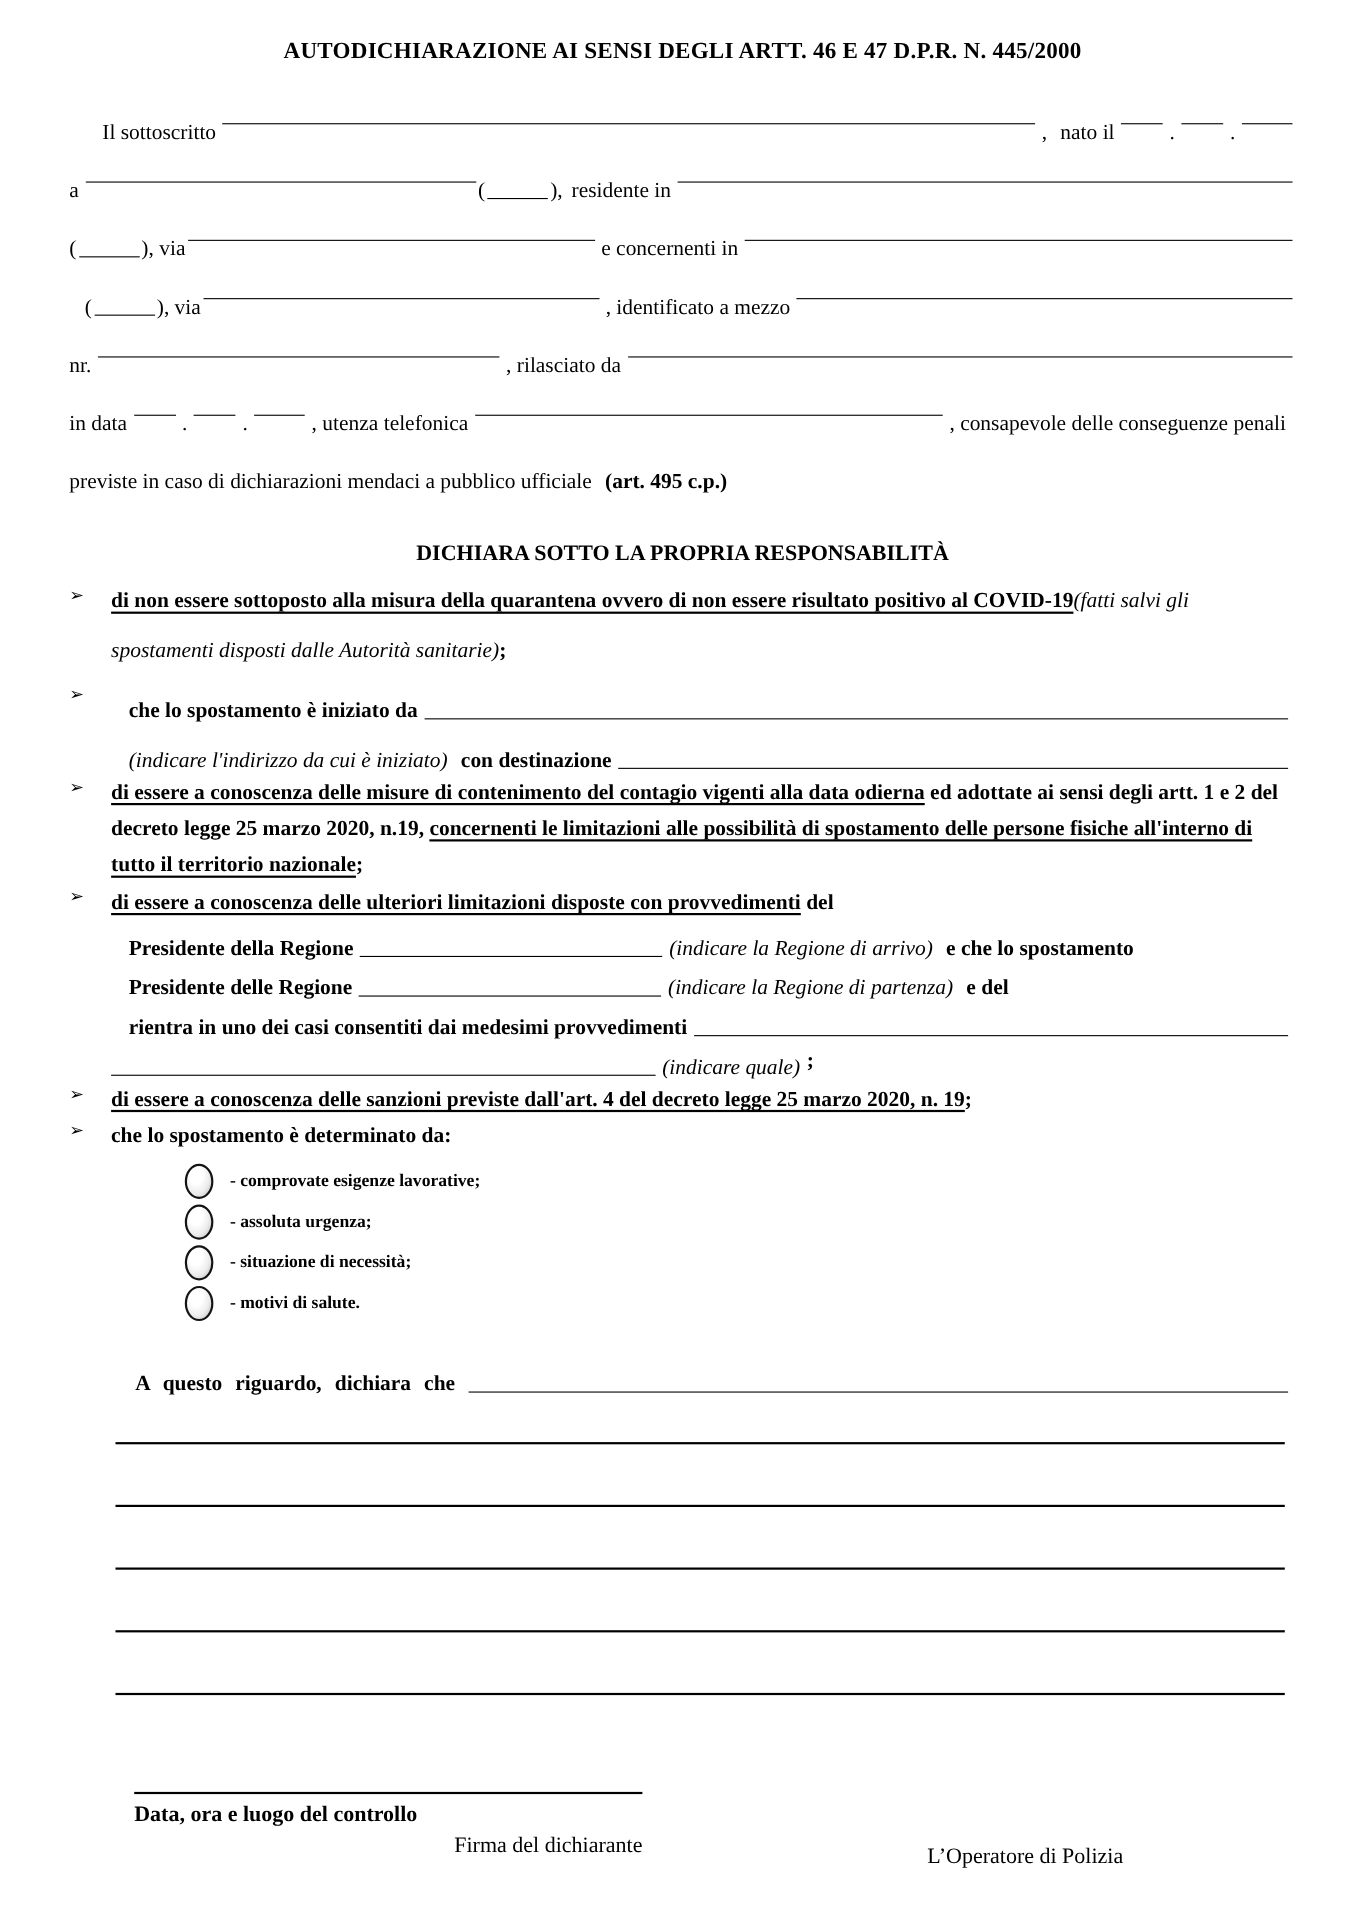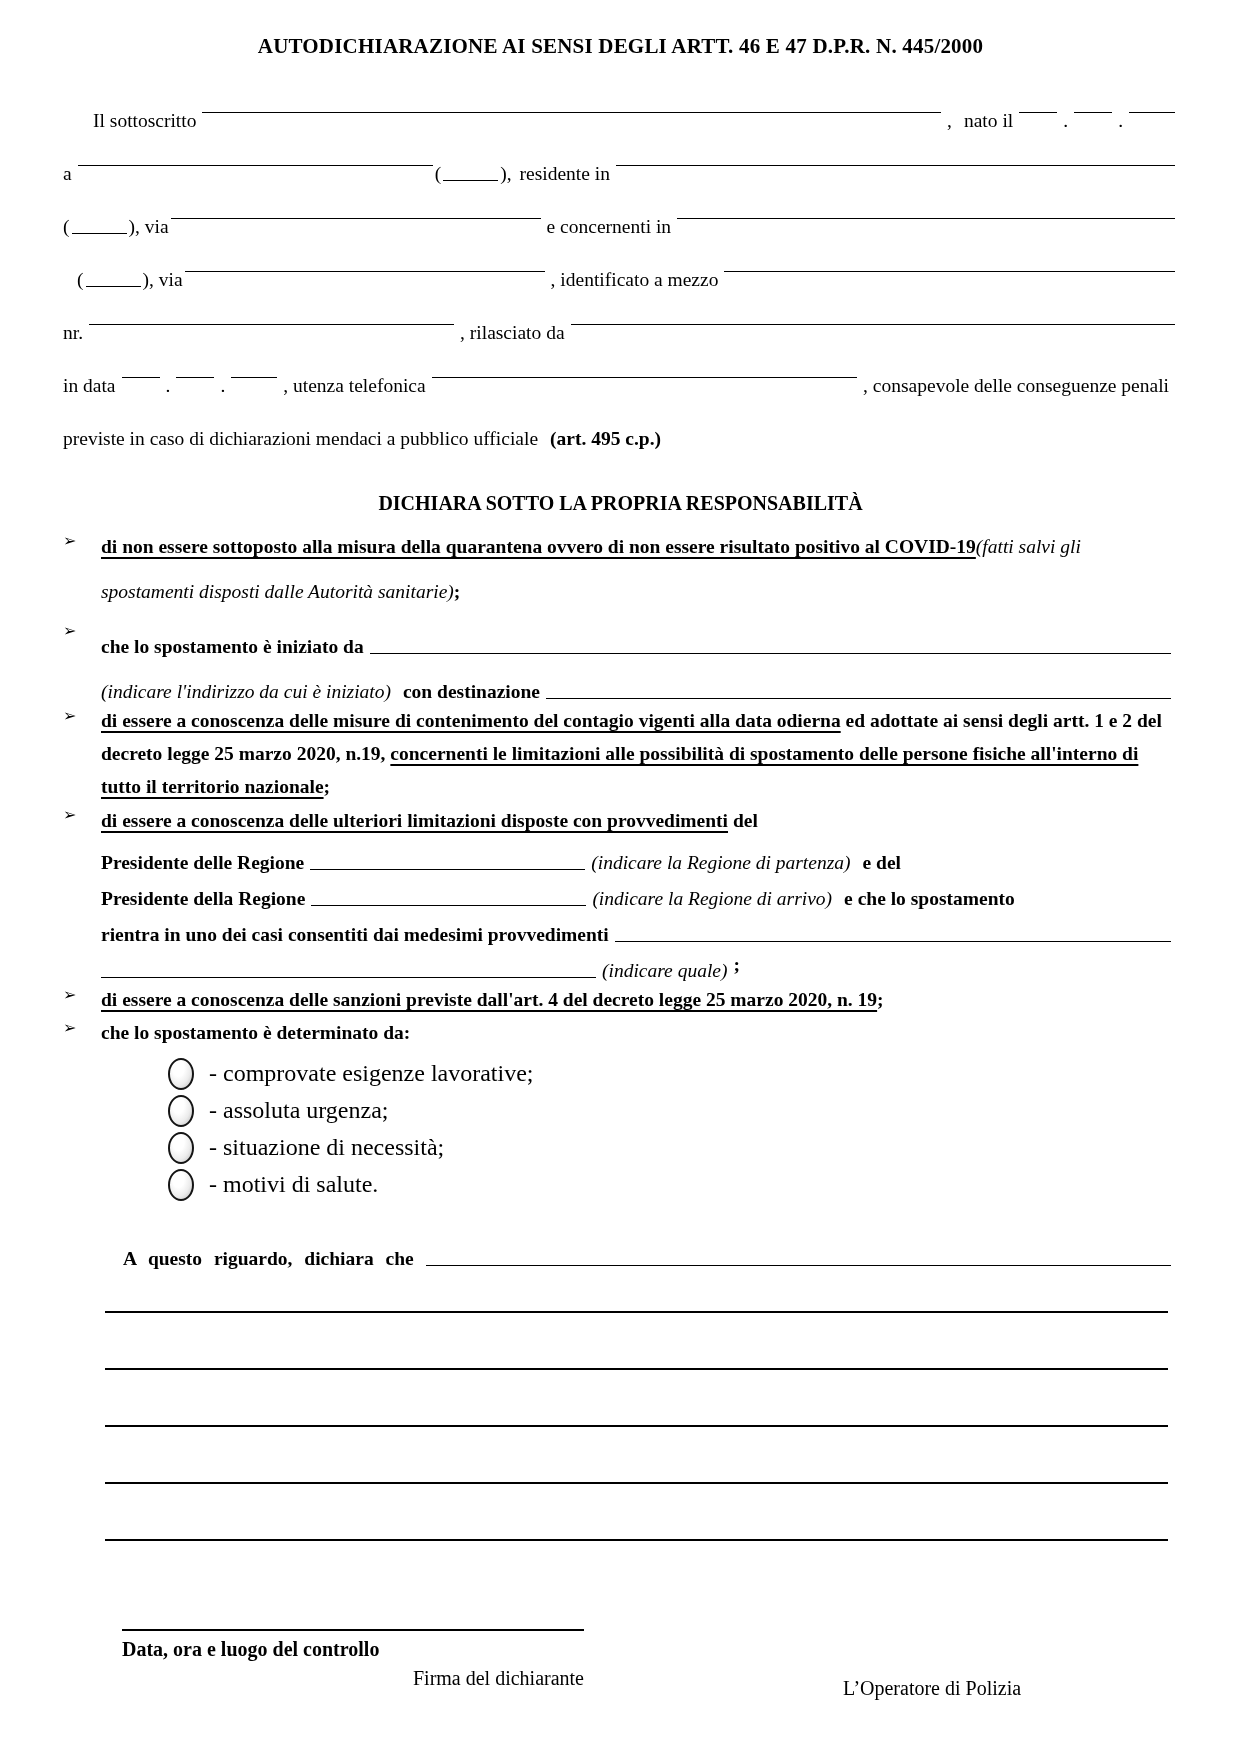--- a/index.html
+++ b/index.html
@@ -32,31 +32,31 @@
   .mk{position:absolute;left:0;top:9px;font-weight:normal;font-style:normal;font-size:16px;
       font-family:"DejaVu Sans", sans-serif;line-height:1;}
   .mk.sm{top:4px;}
   .u{text-decoration:underline;text-decoration-thickness:2px;text-underline-offset:4px;}
   .it{font-style:italic;font-weight:normal;}
   .lh45{line-height:45px;}
   .lh33{line-height:33px;}
   .lh36{line-height:36px;}
   .fl{display:flex;align-items:flex-end;}
   .fl .txt{white-space:nowrap;margin:0 6px;line-height:24px;}
-  .fl .txt.first{margin-left:0;}
+  .fl .txt.first{margin-left:16px;}
   .h45{height:45px;}
   .h36{height:36px;}
   .blank2{border-bottom:1.8px solid #000;height:3px;margin-bottom:5px;}
 
   .opts{margin:6px 0 0 67px;}
   .opt{display:flex;align-items:center;height:37px;}
   .radio{width:26px;height:32px;border:2.5px solid #141414;border-radius:50%;margin-right:15px;
          box-sizing:border-box;
          background:radial-gradient(ellipse at 38% 28%, #ffffff 30%, #ececec 62%, #b5b5b5 100%);}
-  .optlabel{font-weight:normal;font-size:24px;}
+  .optlabel{font-weight:bold;font-size:16px;}
 
   .decl{display:flex;align-items:flex-end;margin:32px 70px 0 123px;height:36px;}
   .decl .txt{font-weight:bold;font-size:19.5px;word-spacing:7px;white-space:nowrap;margin-right:12px;line-height:24px;}
   .decl .blank2{flex:1;}
 
   .wlines{margin:0 73px 0 105px;}
   .wline{height:55px;border-bottom:2px solid #000;}
   .wline.firstline{height:40px;}
 
   .sig{position:relative;margin-top:88px;height:140px;font-size:20px;}
@@ -176,30 +176,30 @@
       <span class="u">concernenti le limitazioni alle possibilità di spostamento delle persone fisiche all'interno di tutto il territorio nazionale</span><span>;</span>
     </li>
 
     <li class="lh36">
       <span class="mk sm">➢</span>
       <div>
         <span class="u">di essere a conoscenza delle ulteriori limitazioni disposte con provvedimenti</span>
         <span>del</span>
       </div>
       <div class="fl h36">
+        <span class="txt first">Presidente della Regione</span>
+        <span class="blank2 w275"></span>
+        <span class="txt it">(indicare la Regione di arrivo)</span>
+        <span class="txt">e che lo spostamento</span>
+      </div>
+      <div class="fl h36">
         <span class="txt first">Presidente delle Regione</span>
         <span class="blank2 w275"></span>
         <span class="txt it">(indicare la Regione di partenza)</span>
         <span class="txt">e del</span>
-      </div>
-      <div class="fl h36">
-        <span class="txt first">Presidente della Regione</span>
-        <span class="blank2 w275"></span>
-        <span class="txt it">(indicare la Regione di arrivo)</span>
-        <span class="txt">e che lo spostamento</span>
       </div>
       <div class="fl h36">
         <span class="txt first">rientra in uno dei casi consentiti dai medesimi provvedimenti</span>
         <span class="blank2 fx"></span>
       </div>
       <div class="fl h36">
         <span class="blank2 w495"></span>
         <span class="txt it">(indicare quale)</span>
           <span>;</span>
       </div>

